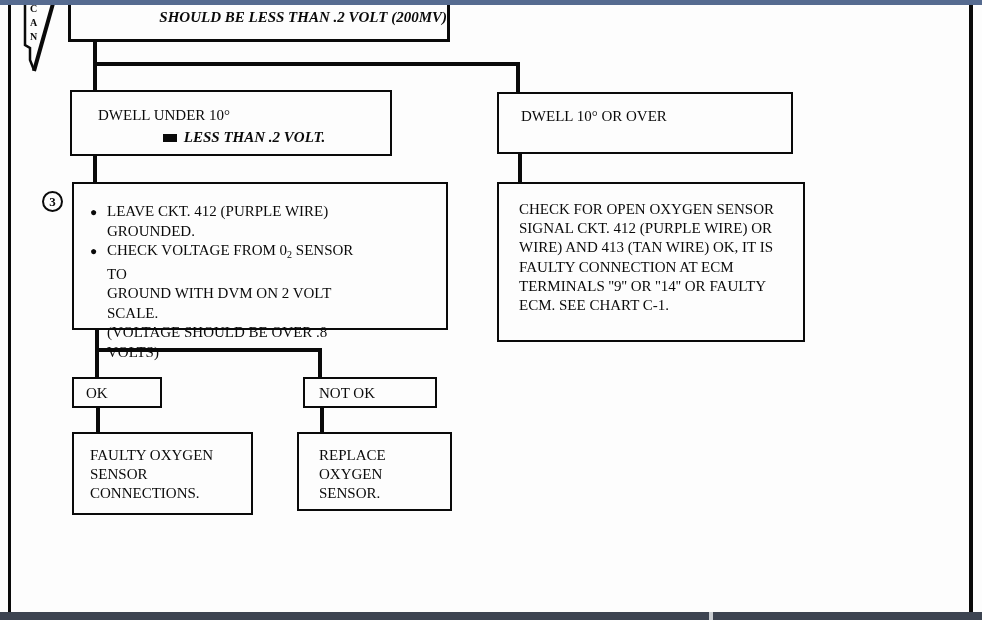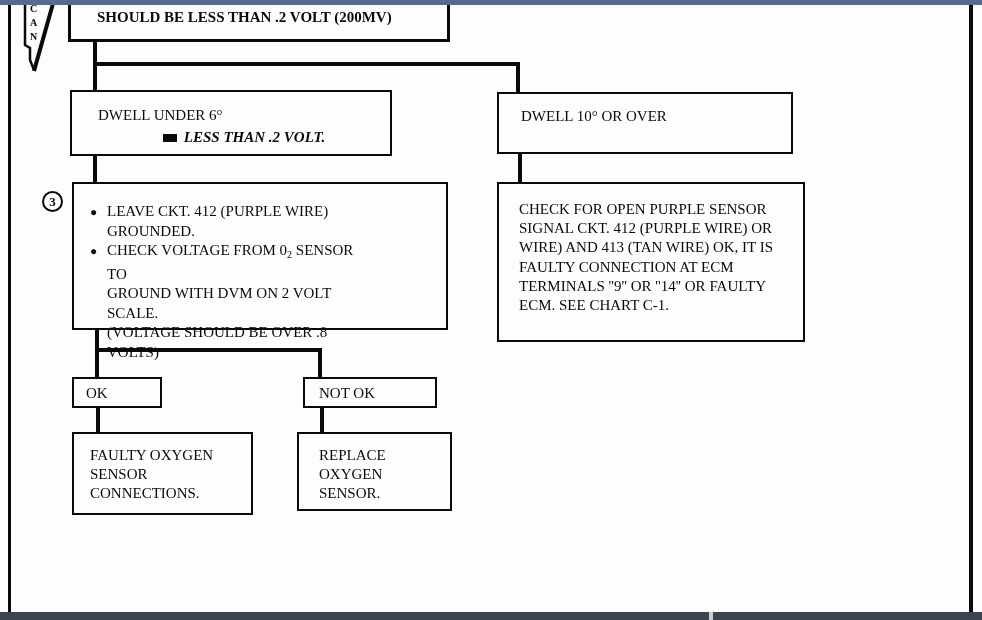--- a/index.html
+++ b/index.html
@@ -16,21 +16,21 @@
   .edge-right { position: absolute; left: 969px; top: 5px; width: 4px; height: 608px; background: #0a0a0a; z-index: 5; }
 
   .fbox { position: absolute; background: #fdfdfd; border: 2px solid #0a0a0a; box-sizing: border-box; z-index: 10; }
   .conn { position: absolute; background: #0a0a0a; z-index: 8; }
 
   .txt { font-size: 15px; line-height: 22px; }
   .emph { font-weight: bold; font-style: italic; text-align: center; }
   .sq { display: inline-block; width: 14px; height: 8px; background: #0a0a0a; margin-right: 7px; }
 
   #engine-box { left: 68px; top: -28px; width: 382px; height: 70px; border-width: 3px; padding: 14px 0 0 26px; }
-  #engine-box .ln { font-size: 15px; line-height: 19px; font-weight: bold; white-space: nowrap; }
+  #engine-box .ln { font-size: 15px; line-height: 19px; font-weight: bold; font-style: italic; white-space: nowrap; text-align: right; }
   #engine-box .sq { width: 12px; height: 8px; }
 
   #dwell-under-box { left: 70px; top: 90px; width: 322px; height: 66px; padding: 12px 0 0 26px; }
   #dwell-over-box  { left: 497px; top: 92px; width: 296px; height: 62px; padding: 11px 16px 0 22px; }
 
   #step-badge {
     position: absolute; left: 42px; top: 191px; width: 21px; height: 21px;
     border: 2px solid #0a0a0a; border-radius: 50%; box-sizing: border-box;
     font-size: 13px; font-weight: bold; text-align: center; line-height: 17px; z-index: 12;
   }
@@ -75,41 +75,41 @@
   <div class="fbox" id="engine-box">
     <div class="ln"><span class="sq"></span><span>ENGINE RUNNING: SENSOR VOLTAGE</span></div>
     <div class="ln">SHOULD BE LESS THAN .2 VOLT (200MV)</div>
   </div>
 
   <div class="conn" style="left:93px; top:42px; width:4px; height:50px;"></div>
   <div class="conn" style="left:93px; top:62px; width:427px; height:4px;"></div>
   <div class="conn" style="left:516px; top:62px; width:4px; height:32px;"></div>
 
   <div class="fbox" id="dwell-under-box">
-    <div class="txt">DWELL UNDER 6°</div>
+    <div class="txt">DWELL UNDER 10°</div>
     <div class="txt emph"><span class="sq"></span><span>LESS THAN .2 VOLT.</span></div>
   </div>
   <div class="fbox" id="dwell-over-box">
     <div class="txt">DWELL 10° OR OVER</div>
   </div>
 
   <div class="conn" style="left:93px; top:156px; width:4px; height:26px;"></div>
   <div class="conn" style="left:518px; top:154px; width:4px; height:28px;"></div>
 
   <div id="step-badge">3</div>
 
   <div class="fbox" id="procedure-box">
     <ul>
       <li><span class="dot">●</span><span>LEAVE CKT. 412 (PURPLE WIRE)</span><br><span>GROUNDED.</span></li>
       <li><span class="dot">●</span><span>CHECK VOLTAGE FROM 0</span><span class="sub">2</span><span> SENSOR TO</span><br><span>GROUND WITH DVM ON 2 VOLT SCALE.</span><br><span>(VOLTAGE SHOULD BE OVER .8 VOLTS)</span></li>
     </ul>
   </div>
 
   <div class="fbox" id="check-ecm-box">
-    <div class="cl">CHECK FOR OPEN PURPLE SENSOR</div>
+    <div class="cl">CHECK FOR OPEN OXYGEN SENSOR</div>
     <div class="cl">SIGNAL CKT. 412 (PURPLE WIRE) OR</div>
     <div class="cl">WIRE) AND 413 (TAN WIRE) OK, IT IS</div>
     <div class="cl">FAULTY CONNECTION AT ECM</div>
     <div class="cl">TERMINALS ''9'' OR ''14'' OR FAULTY</div>
     <div class="cl">ECM. SEE CHART C-1.</div>
   </div>
 
   <div class="conn" style="left:95px; top:330px; width:4px; height:47px;"></div>
   <div class="conn" style="left:95px; top:348px; width:227px; height:4px;"></div>
   <div class="conn" style="left:318px; top:348px; width:4px; height:29px;"></div>

